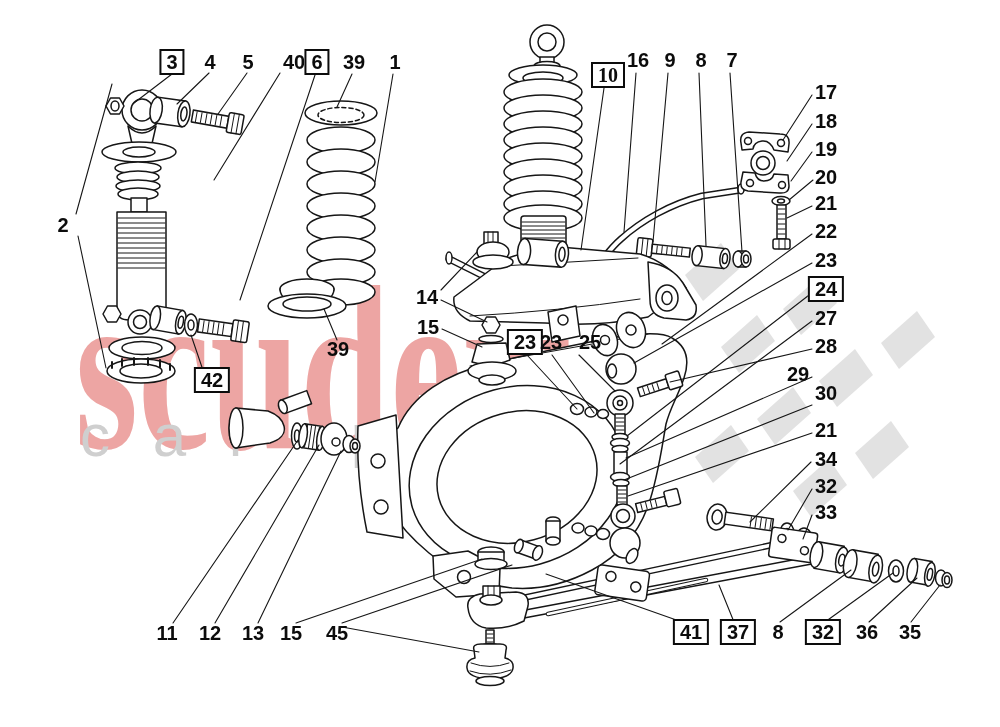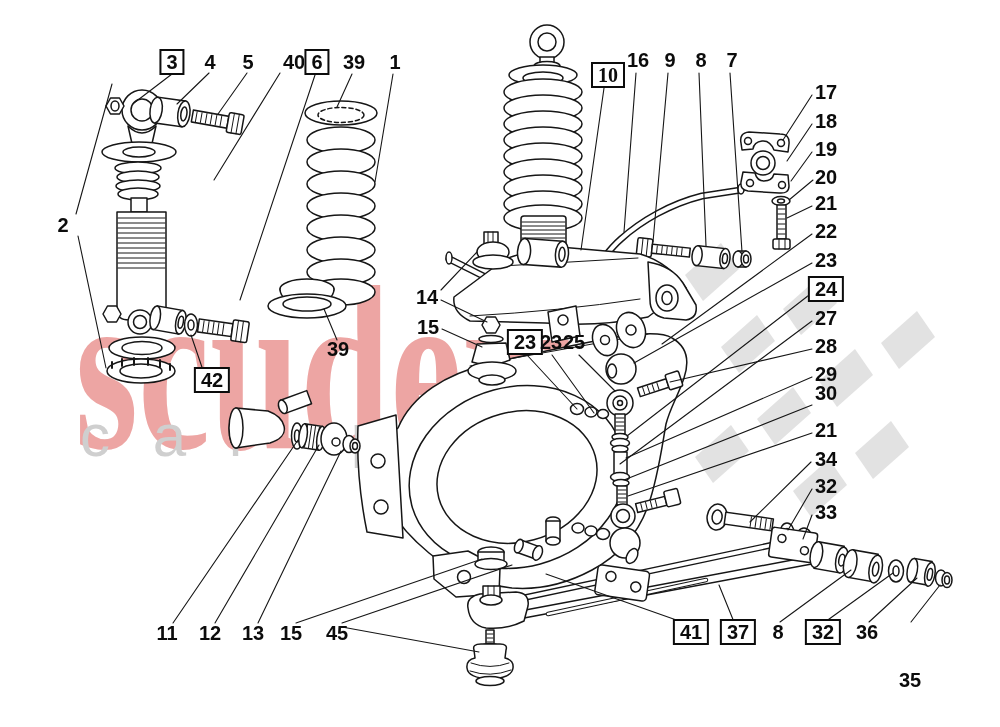--- a/index.html
+++ b/index.html
@@ -414,39 +414,39 @@
       <div class="lbl" style="left: 826px; top: 92px;">17</div>
       <div class="lbl" style="left: 826px; top: 121px;">18</div>
       <div class="lbl" style="left: 826px; top: 149px;">19</div>
       <div class="lbl" style="left: 826px; top: 177px;">20</div>
       <div class="lbl" style="left: 826px; top: 203px; text-align: center;">21</div>
       <div class="lbl" style="left: 826px; top: 231px;">22</div>
       <div class="lbl" style="left: 826px; top: 260px;">23</div>
       <div class="lbl boxed" style="left: 826px; top: 289px;">24</div>
       <div class="lbl" style="left: 826px; top: 318px;">27</div>
       <div class="lbl" style="left: 826px; top: 346px;">28</div>
-      <div class="lbl" style="left: 826px; top: 374px;">29</div>
+      <div class="lbl" style="left: 798px; top: 374px;">29</div>
       <div class="lbl" style="left: 826px; top: 393px;">30</div>
       <div class="lbl" style="left: 826px; top: 430px;">21</div>
       <div class="lbl" style="left: 826px; top: 459px;">34</div>
       <div class="lbl" style="left: 826px; top: 486px;">32</div>
       <div class="lbl" style="left: 826px; top: 512px;">33</div>
       <div class="lbl" style="left: 427px; top: 297px;">14</div>
       <div class="lbl" style="left: 428px; top: 327px;">15</div>
       <div class="lbl boxed" style="left: 525px; top: 342px;">23</div>
       <div class="lbl" style="left: 551px; top: 342px;">23</div>
-      <div class="lbl" style="left: 574px; top: 342px;">25</div>
+      <div class="lbl" style="left: 590px; top: 342px;">25</div>
       <div class="lbl" style="left: 338px; top: 349px;">39</div>
       <div class="lbl boxed" style="left: 212px; top: 380px;">42</div>
       <div class="lbl" style="left: 167px; top: 633px;">11</div>
       <div class="lbl" style="left: 210px; top: 633px;">12</div>
       <div class="lbl" style="left: 253px; top: 633px;">13</div>
       <div class="lbl" style="left: 291px; top: 633px;">15</div>
       <div class="lbl" style="left: 337px; top: 633px;">45</div>
       <div class="lbl boxed" style="left: 691px; top: 632px;">41</div>
       <div class="lbl boxed" style="left: 738px; top: 632px;">37</div>
       <div class="lbl" style="left: 778px; top: 632px;">8</div>
       <div class="lbl boxed" style="left: 823px; top: 632px;">32</div>
       <div class="lbl" style="left: 867px; top: 632px;">36</div>
-      <div class="lbl" style="left: 910px; top: 632px; margin-top: 48px;">35</div>
+      <div class="lbl" style="left: 910px; top: 632px;">35</div>
     </div>
 
 </div>
 
 </body></html>

